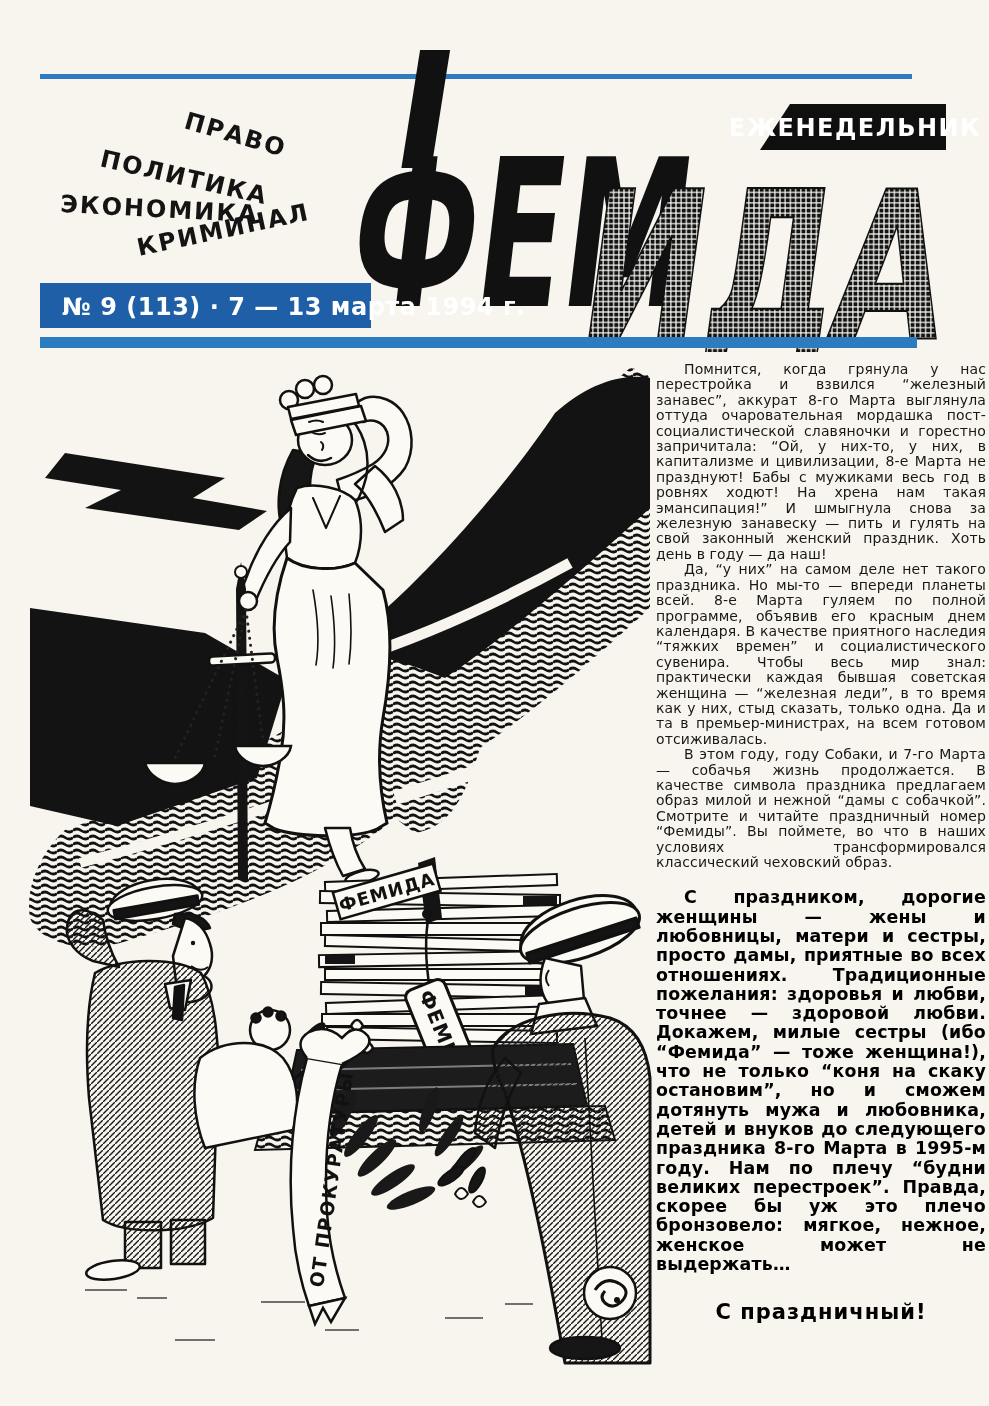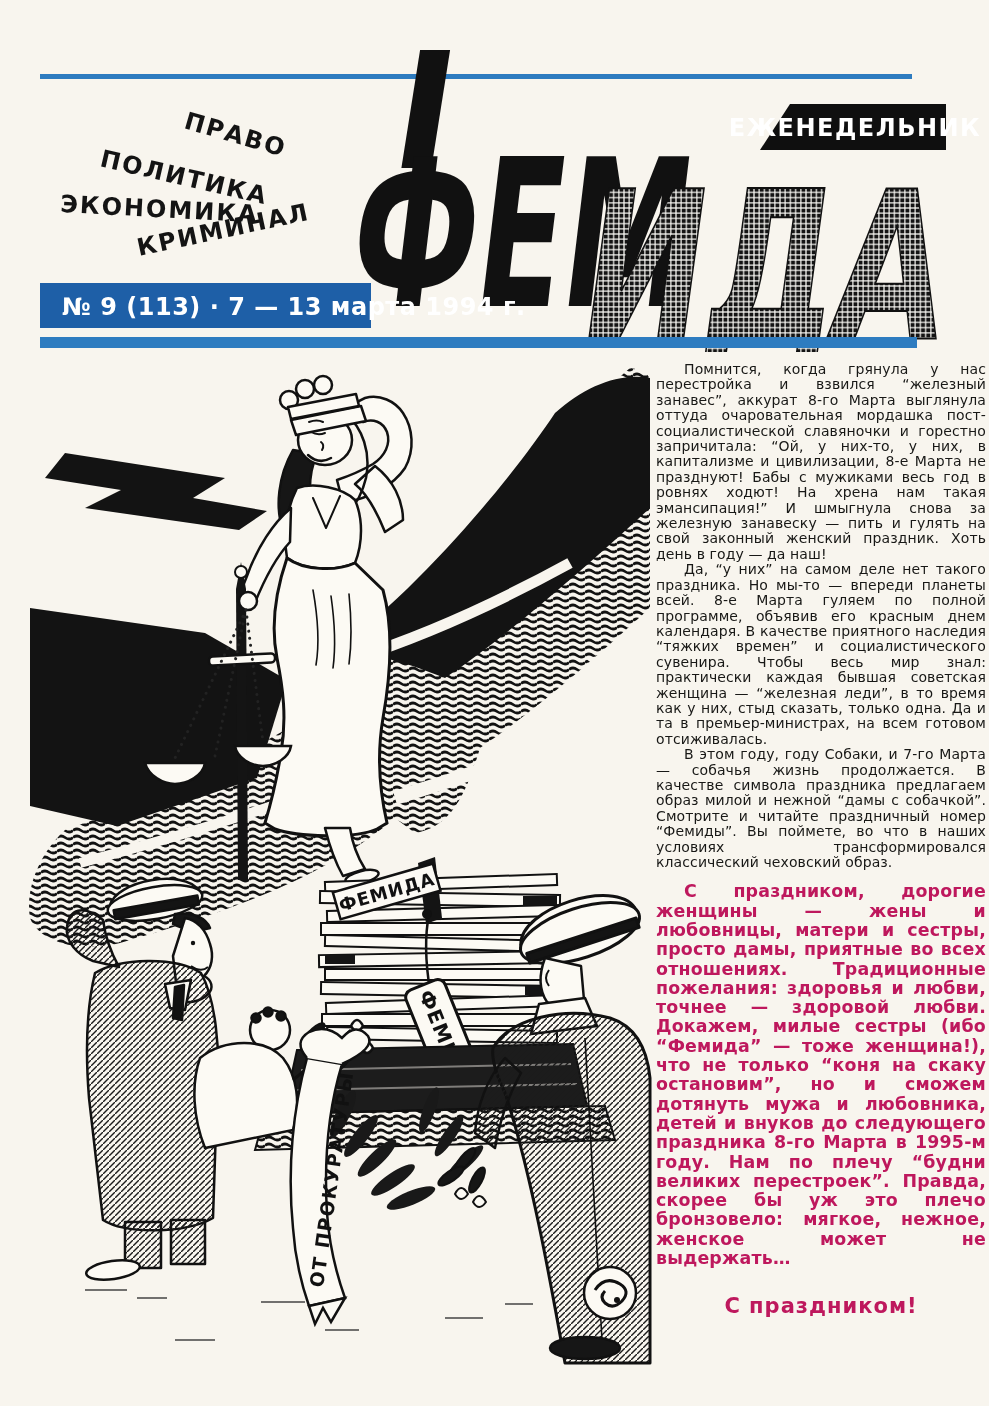--- a/index.html
+++ b/index.html
@@ -4,21 +4,21 @@
 <style>
   html,body{margin:0;padding:0;}
   body{background:#cfcfcf;font-family:"DejaVu Sans",sans-serif;}
   #page{position:relative;width:989px;height:1406px;background:#f8f5ee;overflow:hidden;margin:0 auto;}
   #header-svg{position:absolute;left:0;top:0;}
   #cartoon-svg{position:absolute;left:25px;top:358px;}
   #text-col{position:absolute;left:656px;top:362px;width:330px;}
   #text-col p.bp{margin:0;text-indent:28px;text-align:justify;
     font-weight:normal;font-size:14px;line-height:15.4px;color:#181816;
     letter-spacing:0.1px;}
-  #editorial{margin-top:12px;color:#be185d;}
+  #editorial{margin-top:18px;color:#000000;}
   #editorial p.ep{margin:0;text-indent:28px;text-align:justify;
     font-weight:bold;font-size:17.4px;line-height:19.3px;letter-spacing:0.2px;}
   #editorial .closing{margin-top:26px;text-align:center;font-weight:bold;
     font-size:21px;letter-spacing:1px;}
   svg text{font-family:"DejaVu Sans",sans-serif;}
 </style>
 </head>
 <body>
 
 <div id="page">
@@ -238,17 +238,17 @@
     </g>
   </svg>
 
   <div id="text-col">
     <p class="bp">Помнится, когда грянула у нас перестройка и взвился “железный занавес”, аккурат 8-го Марта выглянула оттуда очаровательная мордашка пост-социалистической славяночки и горестно запричитала: “Ой, у них-то, у них, в капитализме и цивилизации, 8-е Марта не празднуют! Бабы с мужиками весь год в ровнях ходют! На хрена нам такая эмансипация!” И шмыгнула снова за железную занавеску — пить и гулять на свой законный женский праздник. Хоть день в году — да наш!</p>
     <p class="bp">Да, “у них” на самом деле нет такого праздника. Но мы-то — впереди планеты всей. 8-е Марта гуляем по полной программе, объявив его красным днем календаря. В качестве приятного наследия “тяжких времен” и социалистического сувенира. Чтобы весь мир знал: практически каждая бывшая советская женщина — “железная леди”, в то время как у них, стыд сказать, только одна. Да и та в премьер-министрах, на всем готовом отсиживалась.</p>
     <p class="bp">В этом году, году Собаки, и 7-го Марта — собачья жизнь продолжается. В качестве символа праздника предлагаем образ милой и нежной “дамы с собачкой”. Смотрите и читайте праздничный номер “Фемиды”. Вы поймете, во что в наших условиях трансформировался классический чеховский образ.</p>
 
     <div id="editorial">
       <p class="ep">С праздником, дорогие женщины — жены и любовницы, матери и сестры, просто дамы, приятные во всех отношениях. Традиционные пожелания: здоровья и любви, точнее — здоровой любви. Докажем, милые сестры (ибо “Фемида” — тоже женщина!), что не только “коня на скаку остановим”, но и сможем дотянуть мужа и любовника, детей и внуков до следующего праздника 8-го Марта в 1995-м году. Нам по плечу “будни великих перестроек”. Правда, скорее бы уж это плечо бронзовело: мягкое, нежное, женское может не выдержать…</p>
-      <div class="closing">С праздником!</div>
+      <div class="closing">С праздничный!</div>
     </div>
   </div>
 
 </div>
 
 </body></html>

